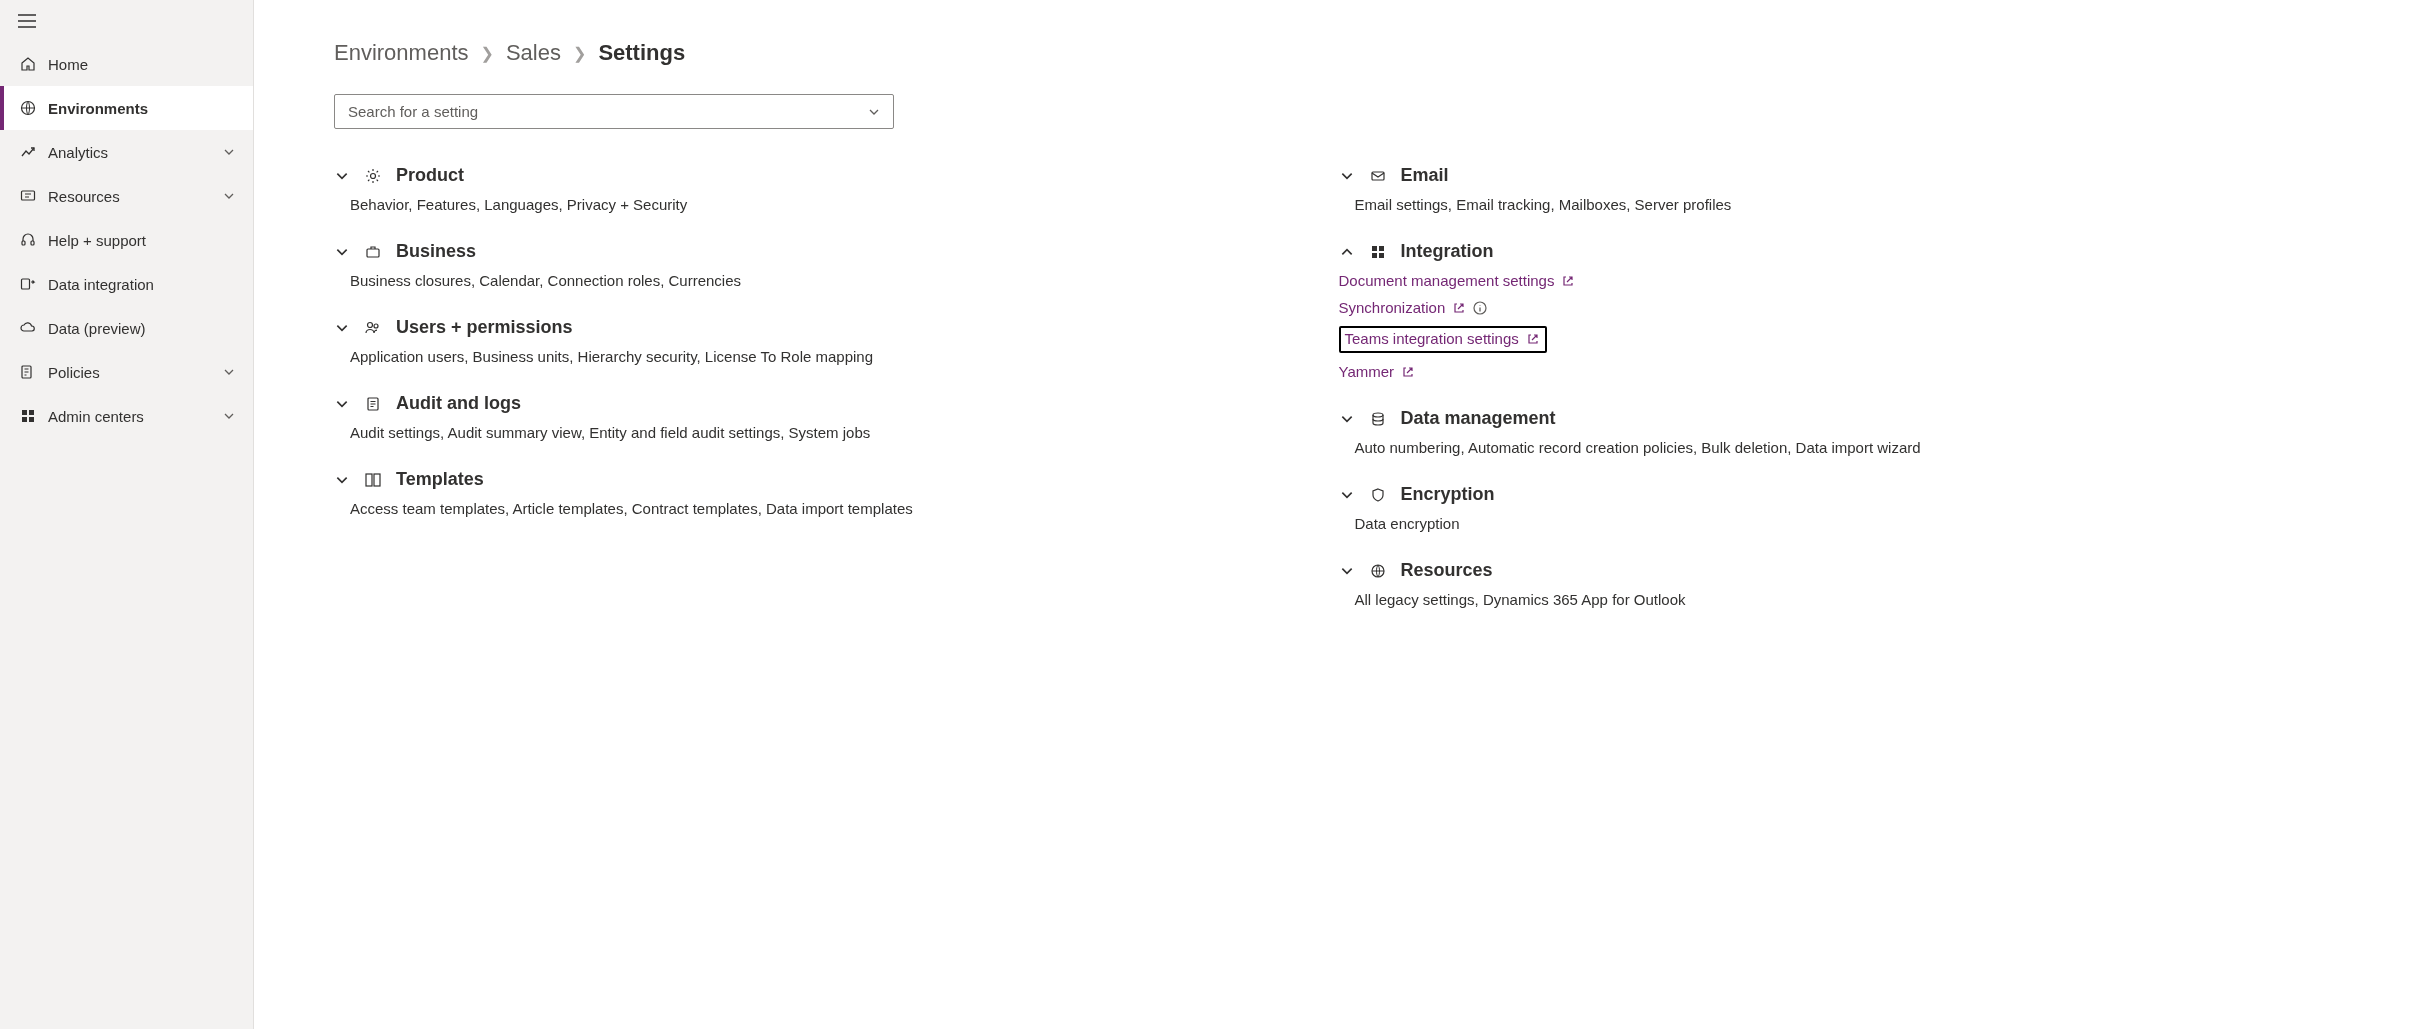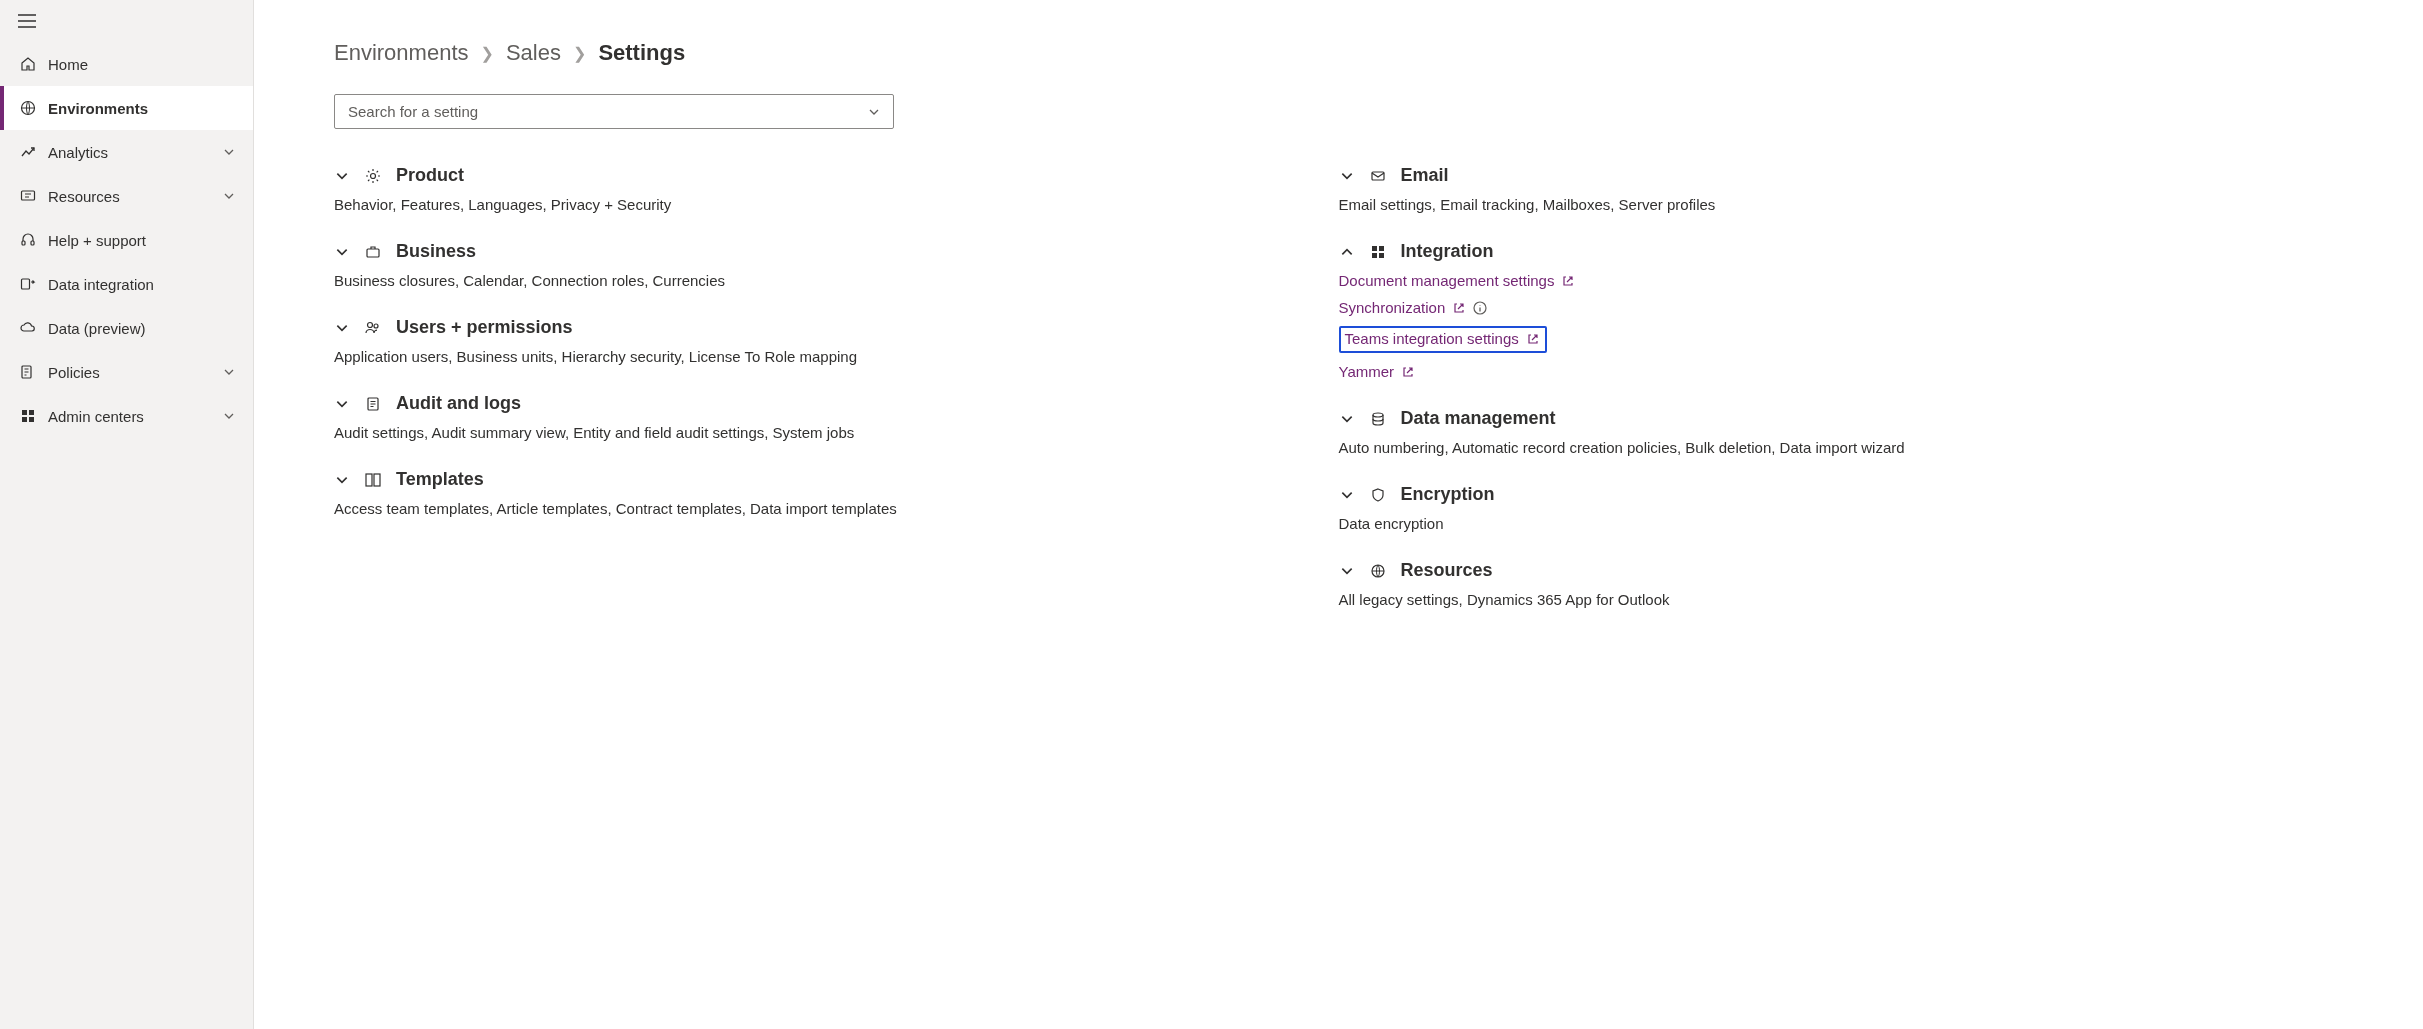--- a/index.html
+++ b/index.html
@@ -123,21 +123,21 @@
     color: #323130;
   }
   .group-title {
     font-size: 18px;
     font-weight: 600;
     color: #323130;
   }
   .group-summary {
     font-size: 15px;
     color: #323130;
-    margin-left: 0;
+    margin-left: 16px;
   }
   .sublinks {
     margin-top: 8px;
     display: flex;
     flex-direction: column;
     gap: 10px;
   }
   .sublink {
     display: flex;
     align-items: center;
@@ -148,21 +148,21 @@
   }
   .sublink .ext {
     font-size: 12px;
     color: #742774;
   }
   .sublink .info {
     font-size: 13px;
     color: #605e5c;
   }
   .highlight-box {
-    border: 2px solid #1d4ed8;
+    border: 2px solid #000000;
     border-radius: 2px;
     padding: 2px 6px 4px 4px;
     display: inline-flex;
     align-items: center;
     gap: 8px;
     width: fit-content;
   }
   svg { display: block; }
 </style>
 </head>

